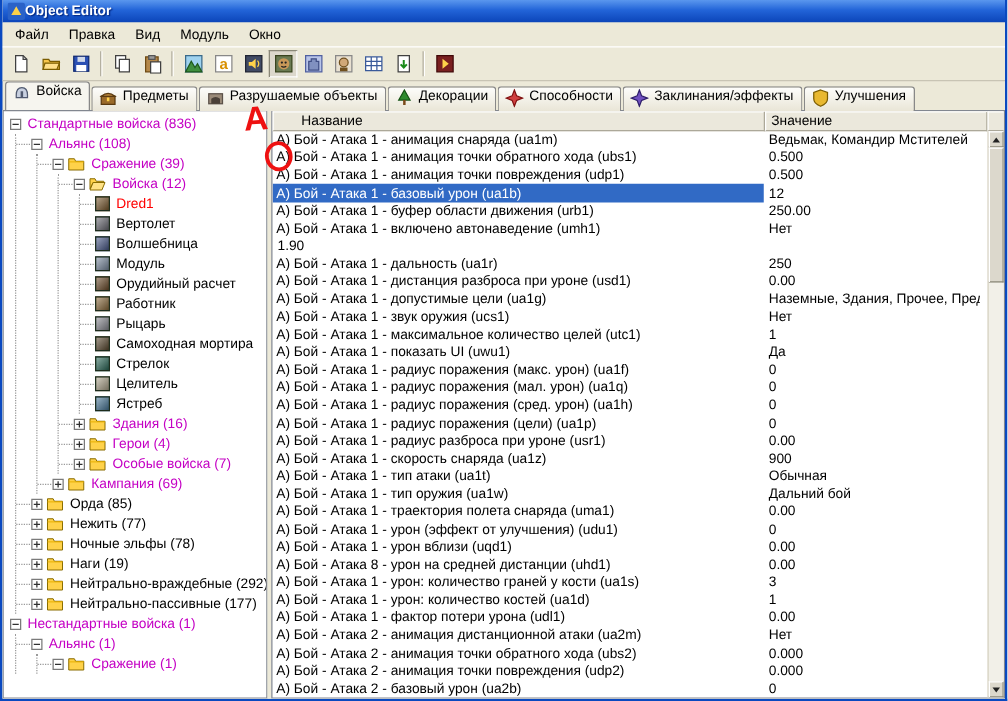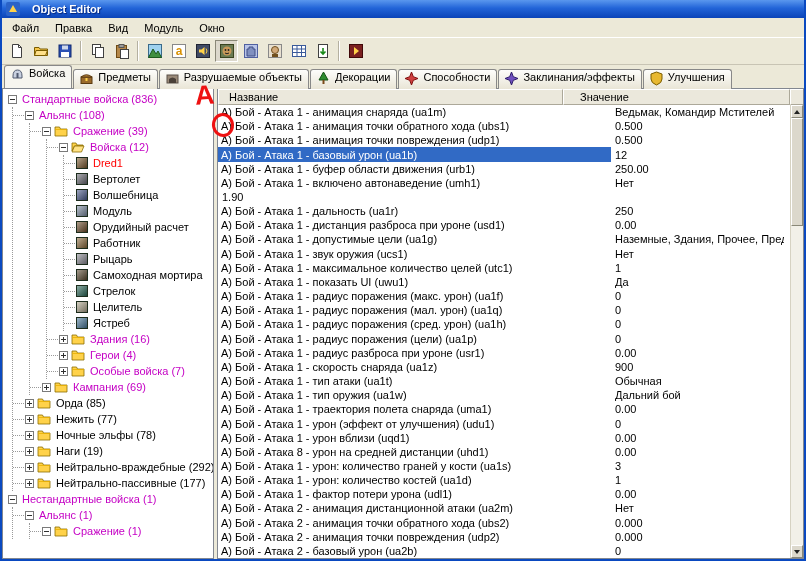--- a/index.html
+++ b/index.html
@@ -4,21 +4,21 @@
 <style>
   html,body{margin:0;padding:0;background:#fff;}
   *{box-sizing:border-box;}
   #window{
     width:806px;height:561px;position:relative;overflow:hidden;
     font-family:"Liberation Sans","DejaVu Sans",sans-serif;font-size:11px;color:#000;
     background:#ECE9D8;display:flex;flex-direction:column;
     border-left:2px solid #0A49C0;border-right:2px solid #0A49C0;border-bottom:2px solid #0A49C0;
   }
   
-  .titlebar{height:18px;flex:none;display:flex;align-items:center;gap:12px;padding:0 4px;
+  .titlebar{height:18px;flex:none;display:flex;align-items:center;gap:0;padding:0 4px;
     background:linear-gradient(180deg,#5A97EE 0%,#2264D8 45%,#0B44B8 100%);}
   .title-text{color:#fff;font-weight:bold;font-size:11px;text-shadow:1px 1px 1px #00237a;white-space:nowrap;}
   .app-icon{width:14px;height:14px;display:inline-flex;flex:none;}
   
   .menubar{height:19px;flex:none;display:flex;align-items:center;padding-left:2px;background:#ECE9D8;}
   .menu-item{padding:2px 8px;cursor:default;}
   
   .toolbar{height:28px;flex:none;display:flex;align-items:center;padding:2px 3px;gap:1px;
     border-top:1px solid #fff;border-bottom:1px solid #C8C4B4;background:#ECE9D8;}
   .tbtn{width:23px;height:22px;display:flex;align-items:center;justify-content:center;
@@ -51,22 +51,22 @@
   .unit-icon{width:12px;height:12px;flex:none;border:1px solid #1c2c1c;
     background-image:linear-gradient(135deg,rgba(255,255,255,.45),rgba(0,0,0,.35));}
   .tlabel{padding:0 2px;}
   .c-magenta{color:var(--modified,#C400C4);}
   .c-red{color:var(--custom,#FF0000);}
   .c-black{color:#000;}
   
   .thead{height:16px;flex:none;display:flex;background:#EBE8DC;font-size:11px;}
   .th{border-top:1px solid #fff;border-left:1px solid #fff;border-right:1px solid #ACA899;
     border-bottom:1px solid #ACA899;display:flex;align-items:center;overflow:hidden;white-space:nowrap;cursor:default;}
-  .th.name{width:345px;flex:none;padding-left:10px;}
-  .th.value{flex:1;padding-left:16px;}
+  .th.name{width:394px;flex:none;padding-left:22px;}
+  .th.value{flex:1;padding-left:4px;}
   .th.corner{width:13px;flex:none;border-right:none;}
   .tbody{flex:1;overflow:hidden;margin-right:19px;}
   .trow{height:14.16px;display:flex;align-items:center;white-space:nowrap;cursor:default;}
   .tname{width:393px;flex:none;padding-left:3px;overflow:hidden;height:100%;display:flex;align-items:center;}
   .tval{flex:1;padding-left:4px;overflow:hidden;}
   .trow.selected .tname{background:var(--sel,#316AC5);color:#fff;}
   
   .vscroll{position:absolute;top:16px;right:0;bottom:0;width:13px;background:#F2F0E8;border-left:1px solid #d6d2c2;}
   .sbtn{position:absolute;left:0;width:12px;height:13px;background:#DCD8CC;
     border:1px solid;border-color:#fff #8a8878 #8a8878 #fff;display:flex;align-items:center;justify-content:center;}

